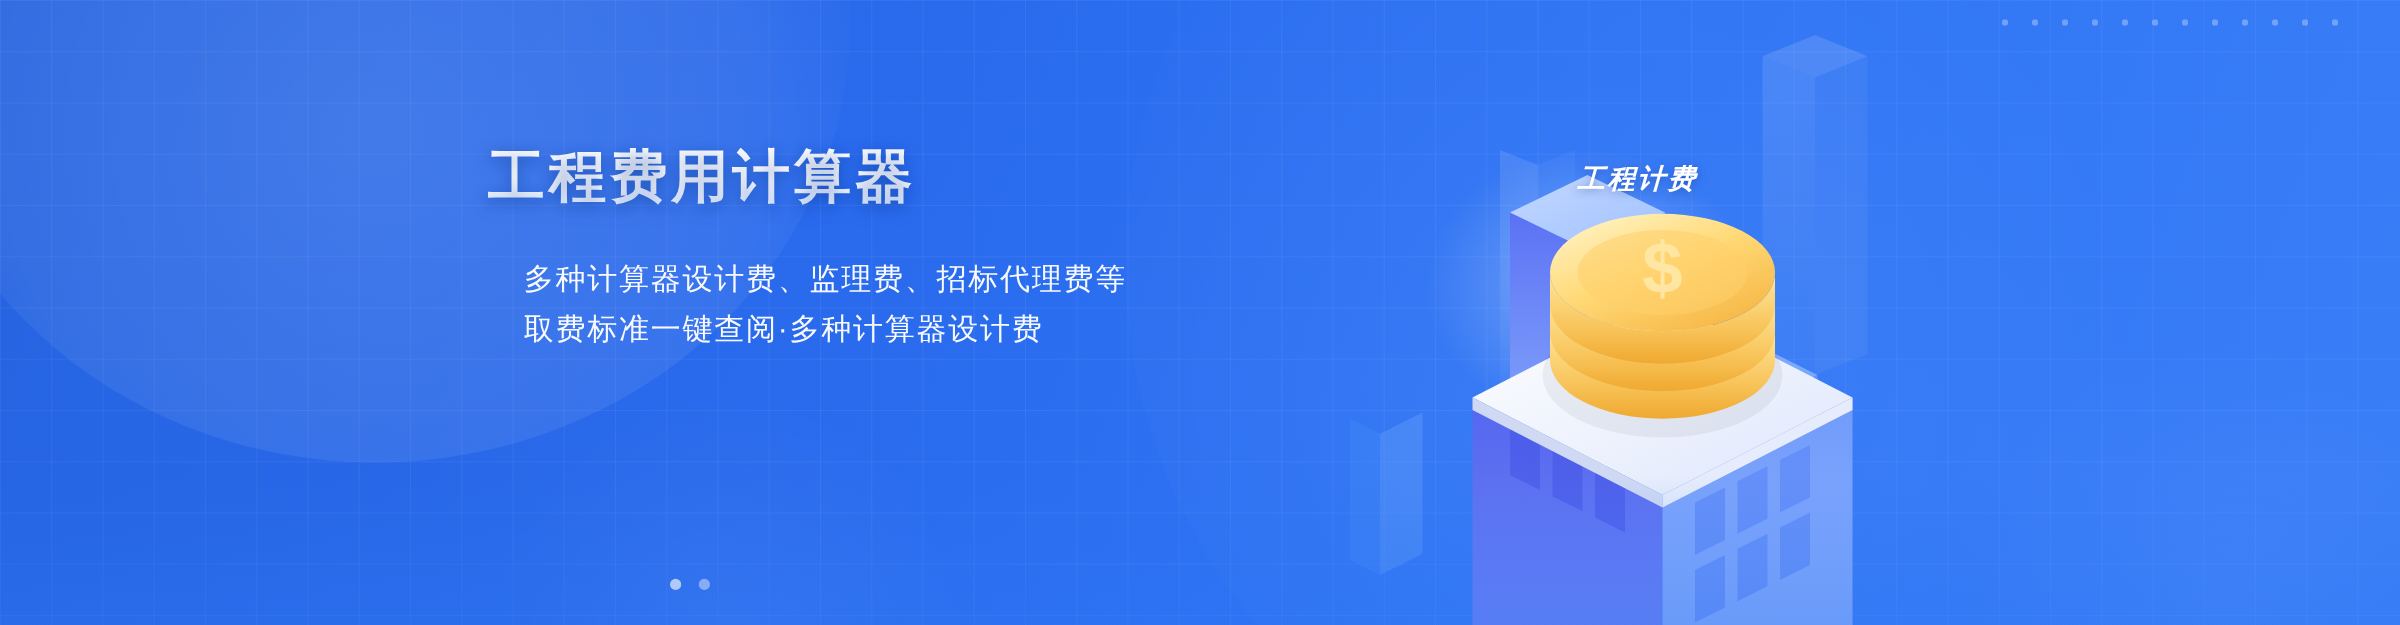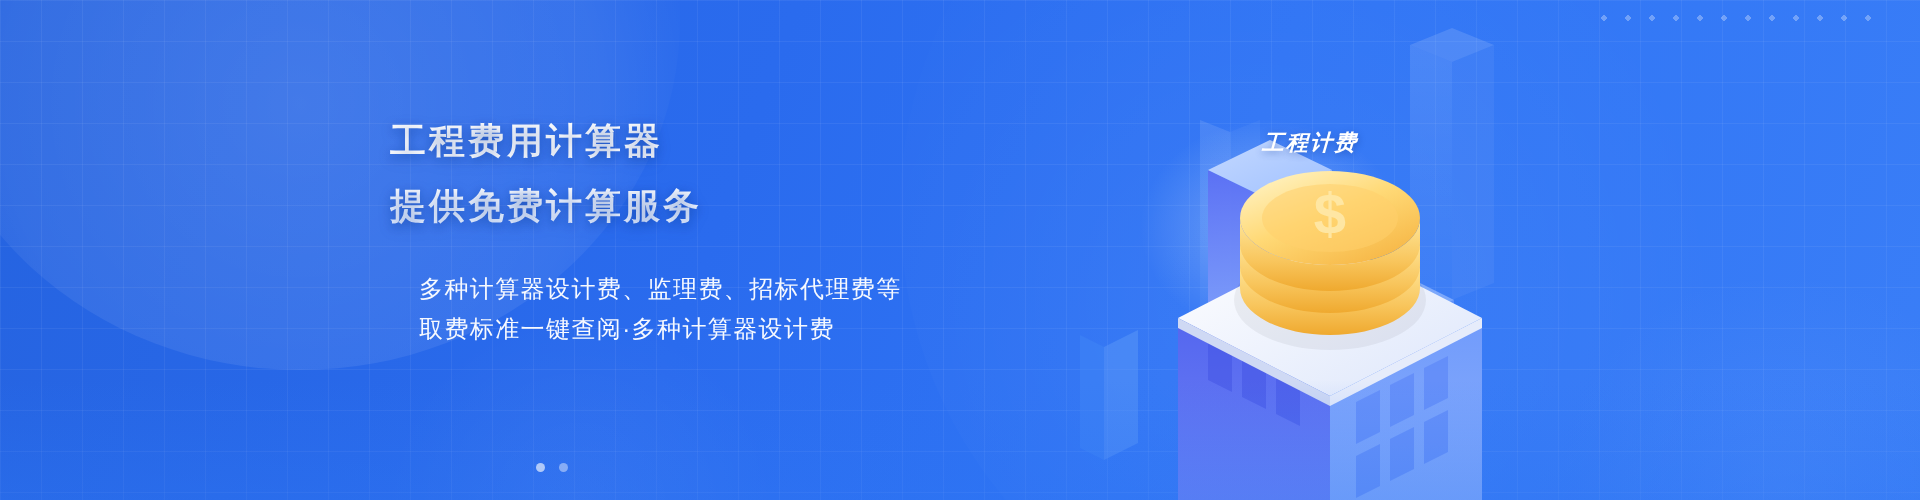--- a/index.html
+++ b/index.html
@@ -52,21 +52,21 @@
     background-image:radial-gradient(rgba(255,255,255,.30) 2.6px, transparent 2.7px);
     background-size:24px 24px;
   }
 
   
   .copy{
     position:absolute; left:390px; top:112px; width:620px;
   }
   .headline{
     font-weight:bold;
-    font-size:36px;
+    font-size:46px;
     line-height:58px;
     letter-spacing:3px;
     color:#ffffff;
     background:linear-gradient(to bottom,#ffffff 0%,#ffffff 52%,#dce9ff 100%);
     -webkit-background-clip:text;
     background-clip:text;
     -webkit-text-fill-color:transparent;
     text-shadow:0 3px 10px rgba(16,60,150,.30);
     filter:drop-shadow(0 3px 6px rgba(18,62,152,.28));
   }
@@ -117,21 +117,20 @@
   <div class="grid-overlay"></div>
   <div class="glow-top"></div>
   <div class="glow-bottom-left"></div>
   <div class="sweep"></div>
   <div class="glow-right"></div>
   <div class="dot-matrix"></div>
 
   <div class="copy">
     <div class="headline">
       <span class="line line1">工程费用计算器</span>
-      <span class="line line2">提供免费计算服务</span>
     </div>
     <div class="subcopy">
       <span class="sline">多种计算器设计费、监理费、招标代理费等</span>
       <span class="sline">取费标准一键查阅·多种计算器设计费</span>
     </div>
   </div>
 
   <div class="illustration">
     <svg width="500" height="500" viewBox="0 0 500 500">
       <defs>

